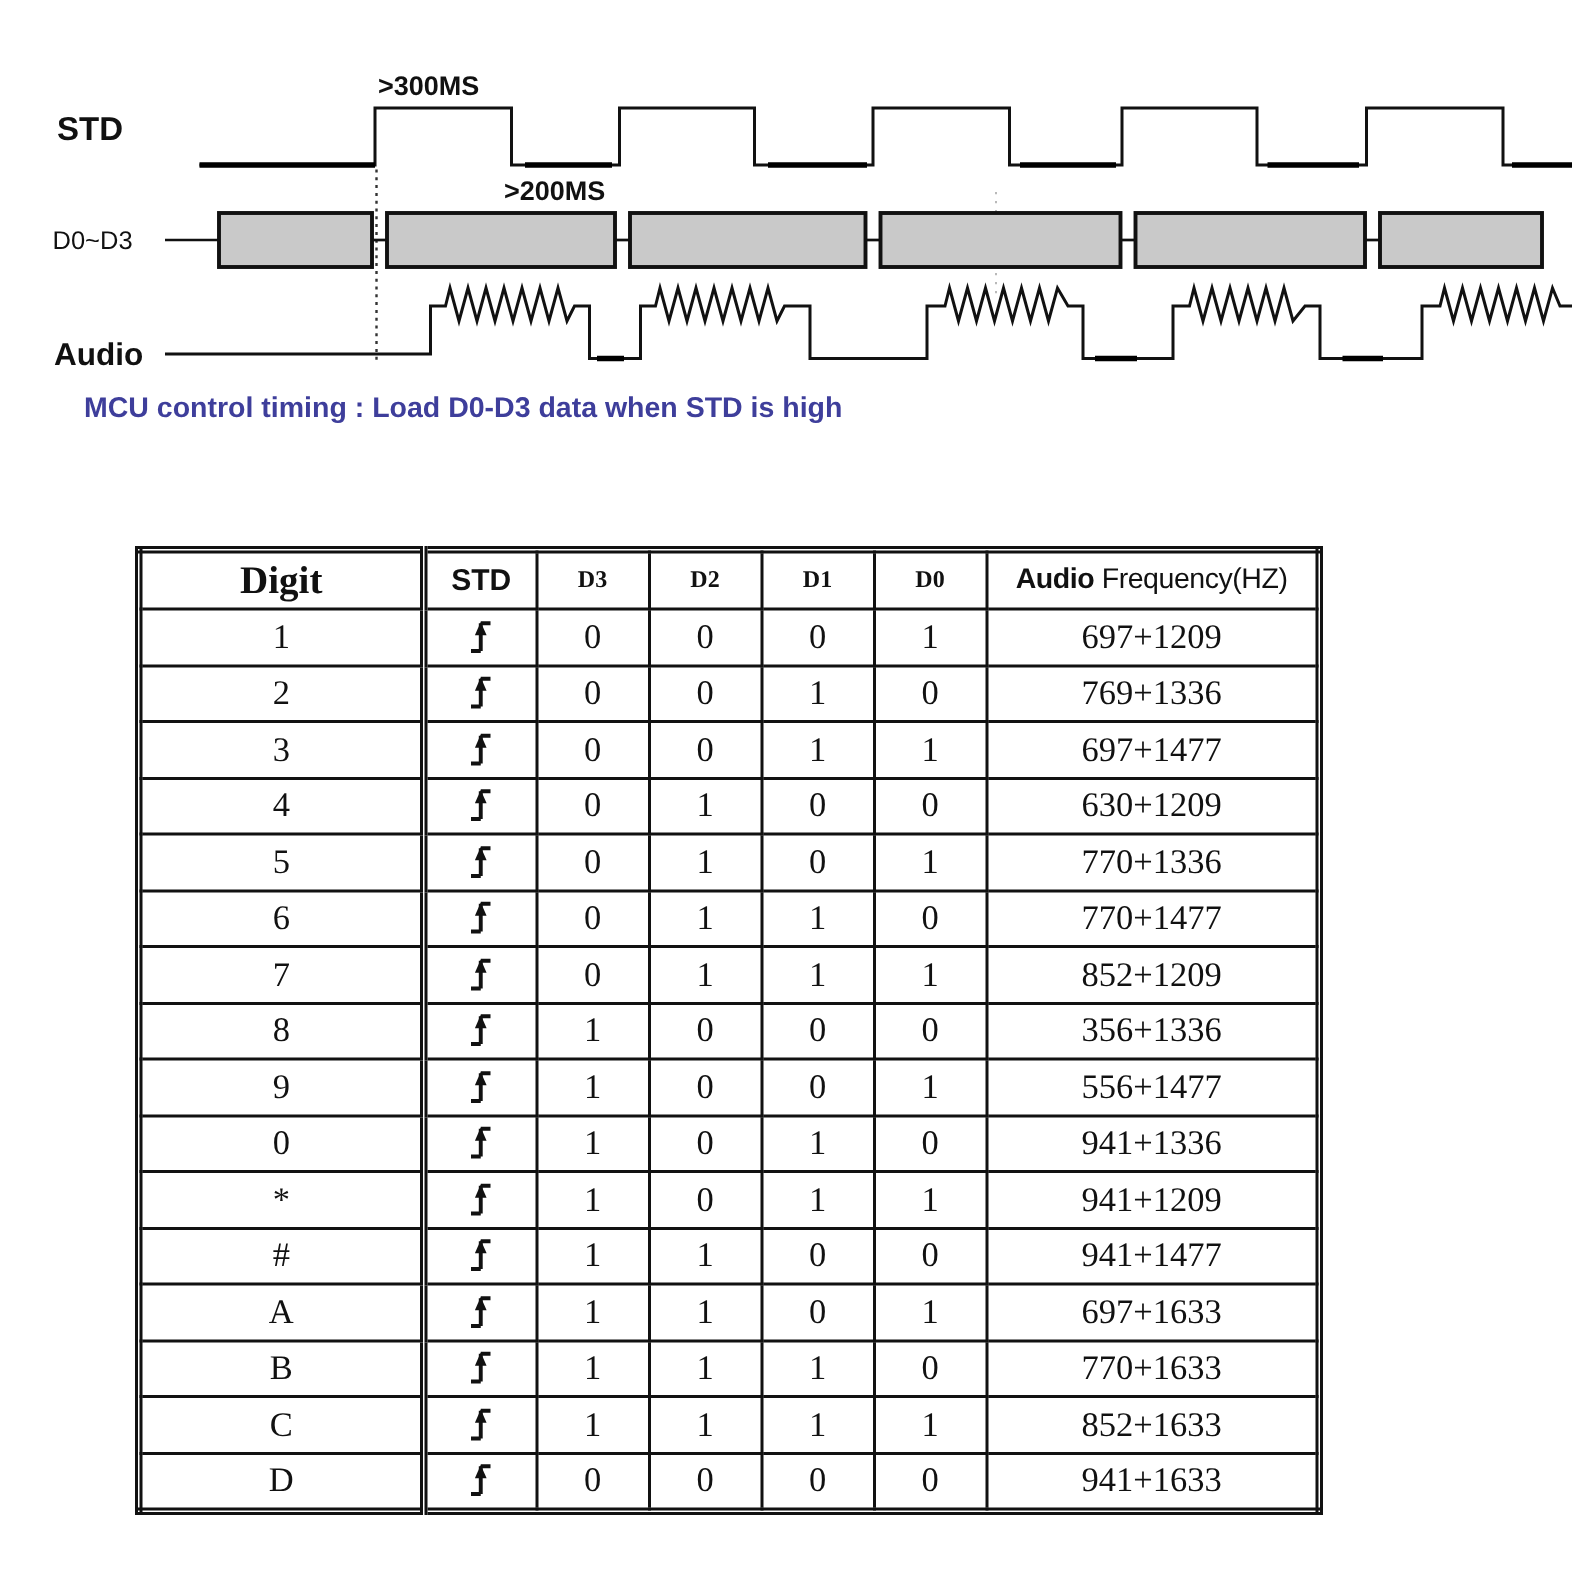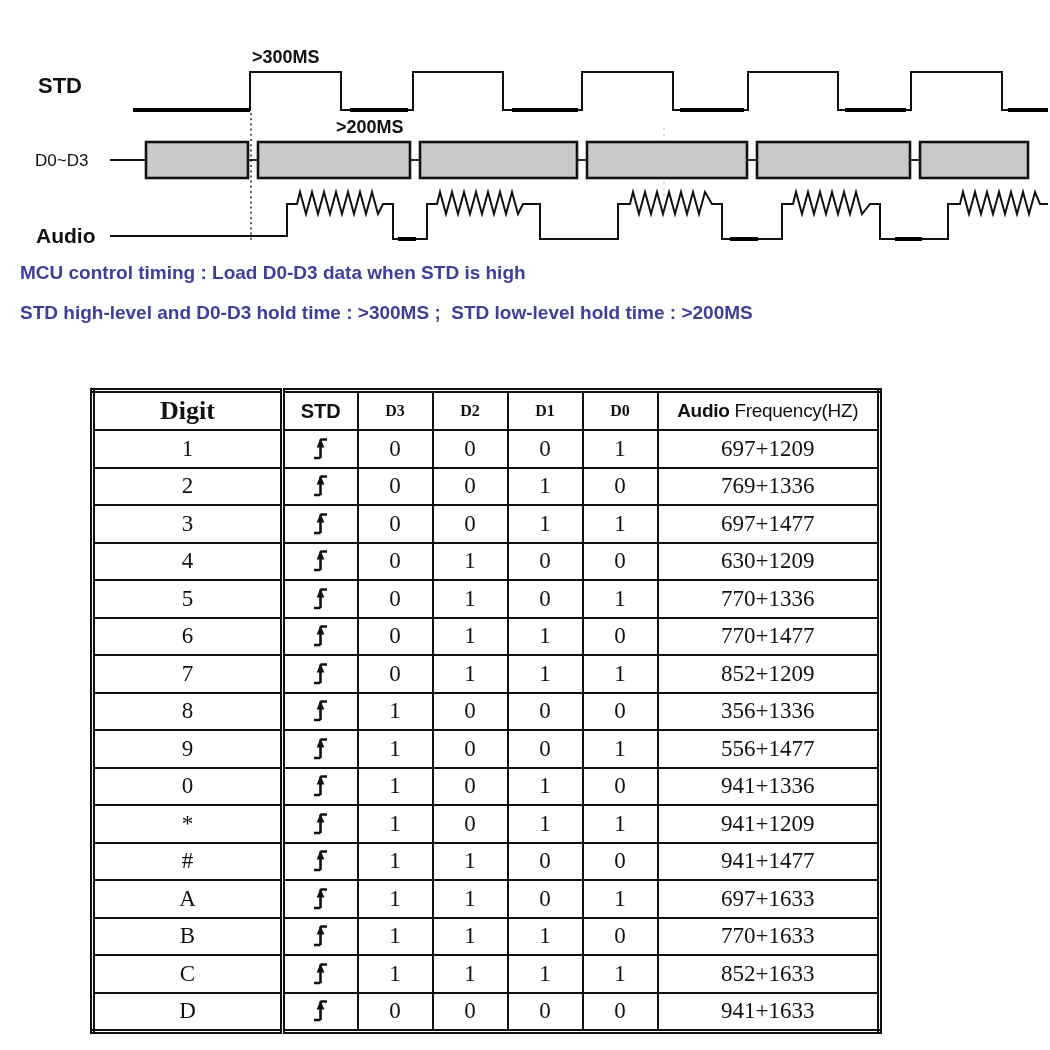--- a/index.html
+++ b/index.html
@@ -12,26 +12,26 @@
   .sig-label-sm{font-size:17px;font-weight:normal;}
   .anno{font-size:18px;font-weight:bold;}
   .wave{fill:none;stroke:#111;stroke-width:2;}
   .wave-bold{fill:none;stroke:#000;stroke-width:3.8;}
   .block{stroke:#111;stroke-width:2.6;}
   .connector{stroke:#111;stroke-width:1.8;}
   .dotline{stroke:#333;stroke-width:1.6;stroke-dasharray:2 3.2;}
   .dotline-faint{stroke:#555;stroke-width:1.2;stroke-dasharray:1.5 4.5;opacity:.45;}
   
   .note{position:absolute;left:20px;font-size:19px;font-weight:bold;white-space:pre;}
-  #note1{top:262px;}
+  #note1{top:262px;margin-left:36px;}
   #note2{top:302px;}
   
   #table-title{position:absolute;top:348px;left:0;width:1010px;text-align:center;
                font-size:20px;font-weight:bold;color:#111;}
-  #freq-table{position:absolute;left:90px;top:388px;border-collapse:collapse;
+  #freq-table{position:absolute;left:90px;top:364px;border-collapse:collapse;
               border:5px double #111;table-layout:fixed;
               font-family:"Liberation Serif",serif;}
   #freq-table th,#freq-table td{border:2px solid #111;text-align:center;
               vertical-align:middle;padding:0;overflow:hidden;}
   #freq-table td{height:35.5px;font-size:23px;}
   #freq-table th{height:36px;}
   .col-digit{width:190px;}
   .col-std{width:75px;}
   .col-d{width:75px;}
   .col-freq{width:222px;}
@@ -76,21 +76,20 @@
     <path class="wave-bold" d="M398 239 H416 M730 239 H758 M895 239 H922"></path>
 
     <text class="sig-label" x="38" y="93">STD</text>
     <text class="sig-label-sm" x="35" y="166">D0~D3</text>
     <text class="sig-label" x="36" y="243" style="font-size:21px">Audio</text>
     <text class="anno" x="252" y="63">&gt;300MS</text>
     <text class="anno" x="336" y="133">&gt;200MS</text>
   </svg>
 
   <div class="note" id="note1" style="color: rgb(62, 62, 155);">MCU control timing : Load D0-D3 data when STD is high</div>
-  <div class="note" id="note2" style="color: rgb(62, 62, 155);">STD high-level and D0-D3 hold time : &gt;300MS ;  STD low-level hold time : &gt;200MS</div>
 
 
   <table id="freq-table">
     <colgroup>
       <col class="col-digit">
         <col class="col-std">
         <col class="col-d">
         <col class="col-d">
       <col class="col-d">
         <col class="col-d">

